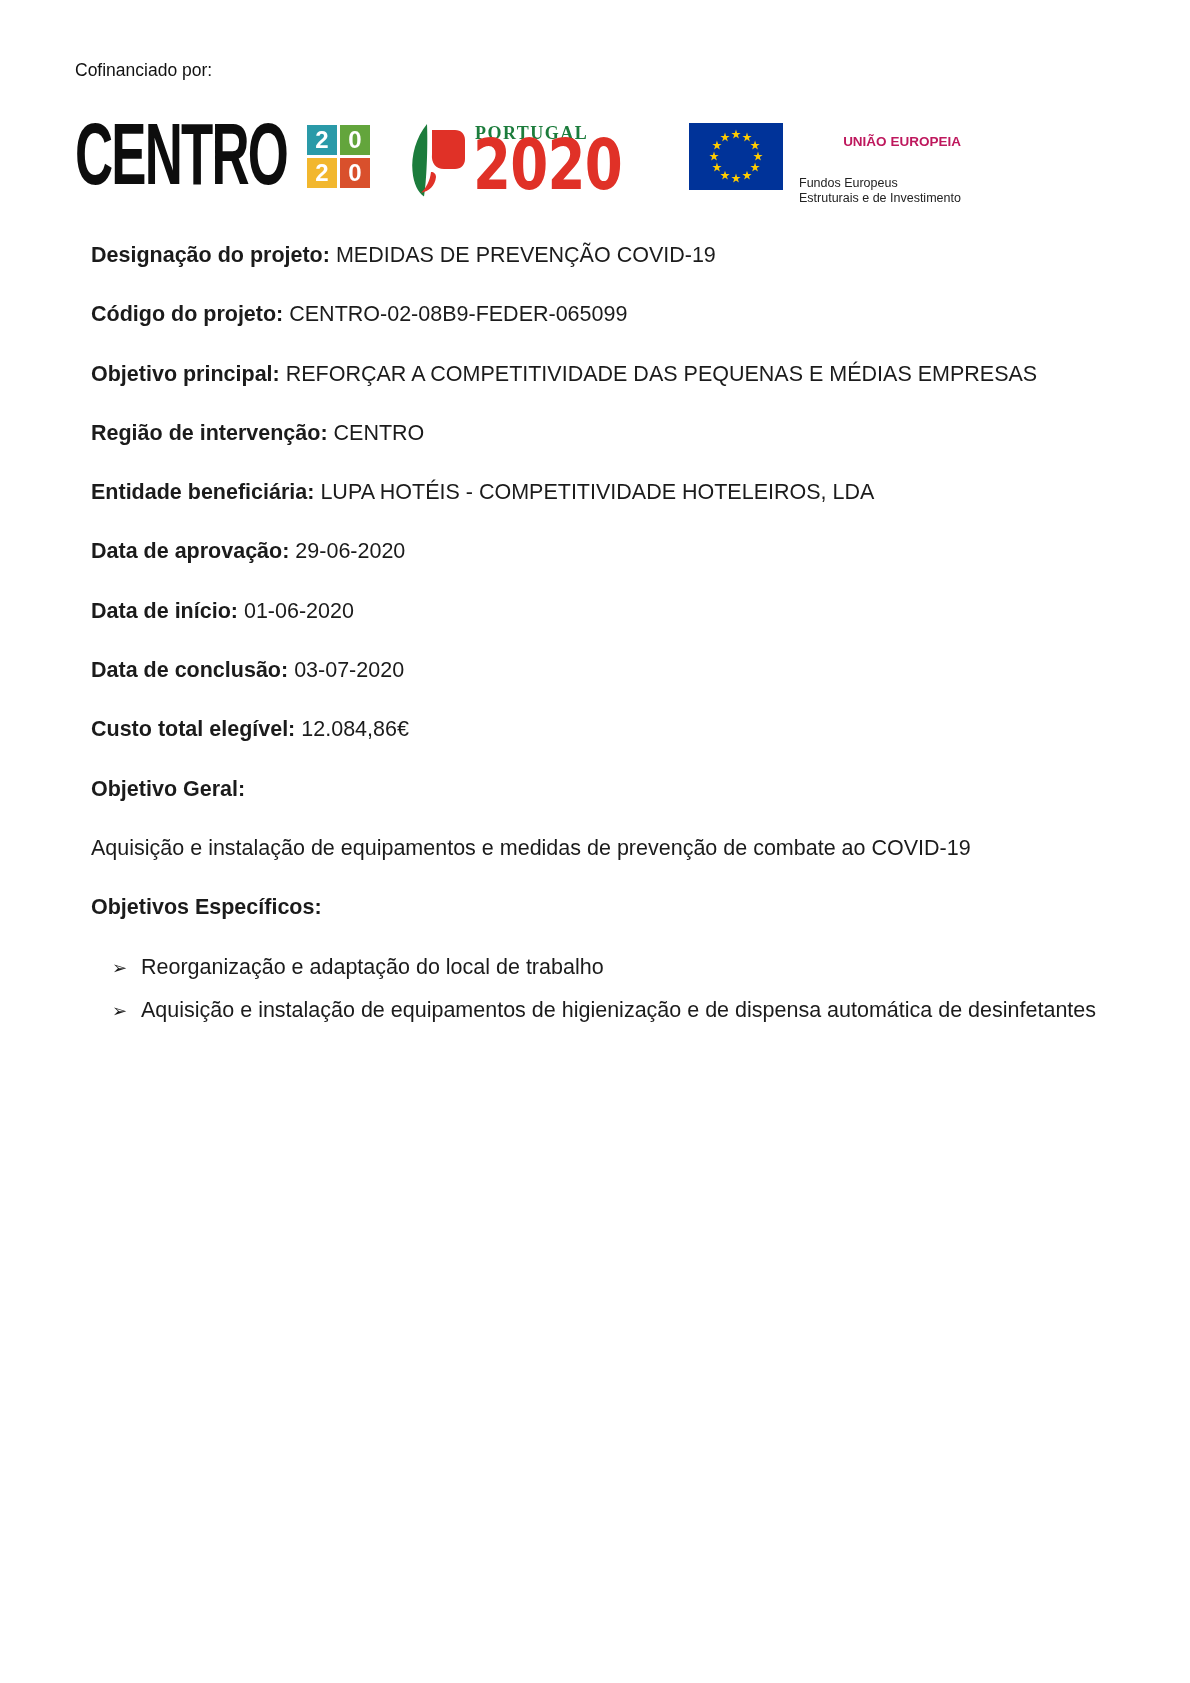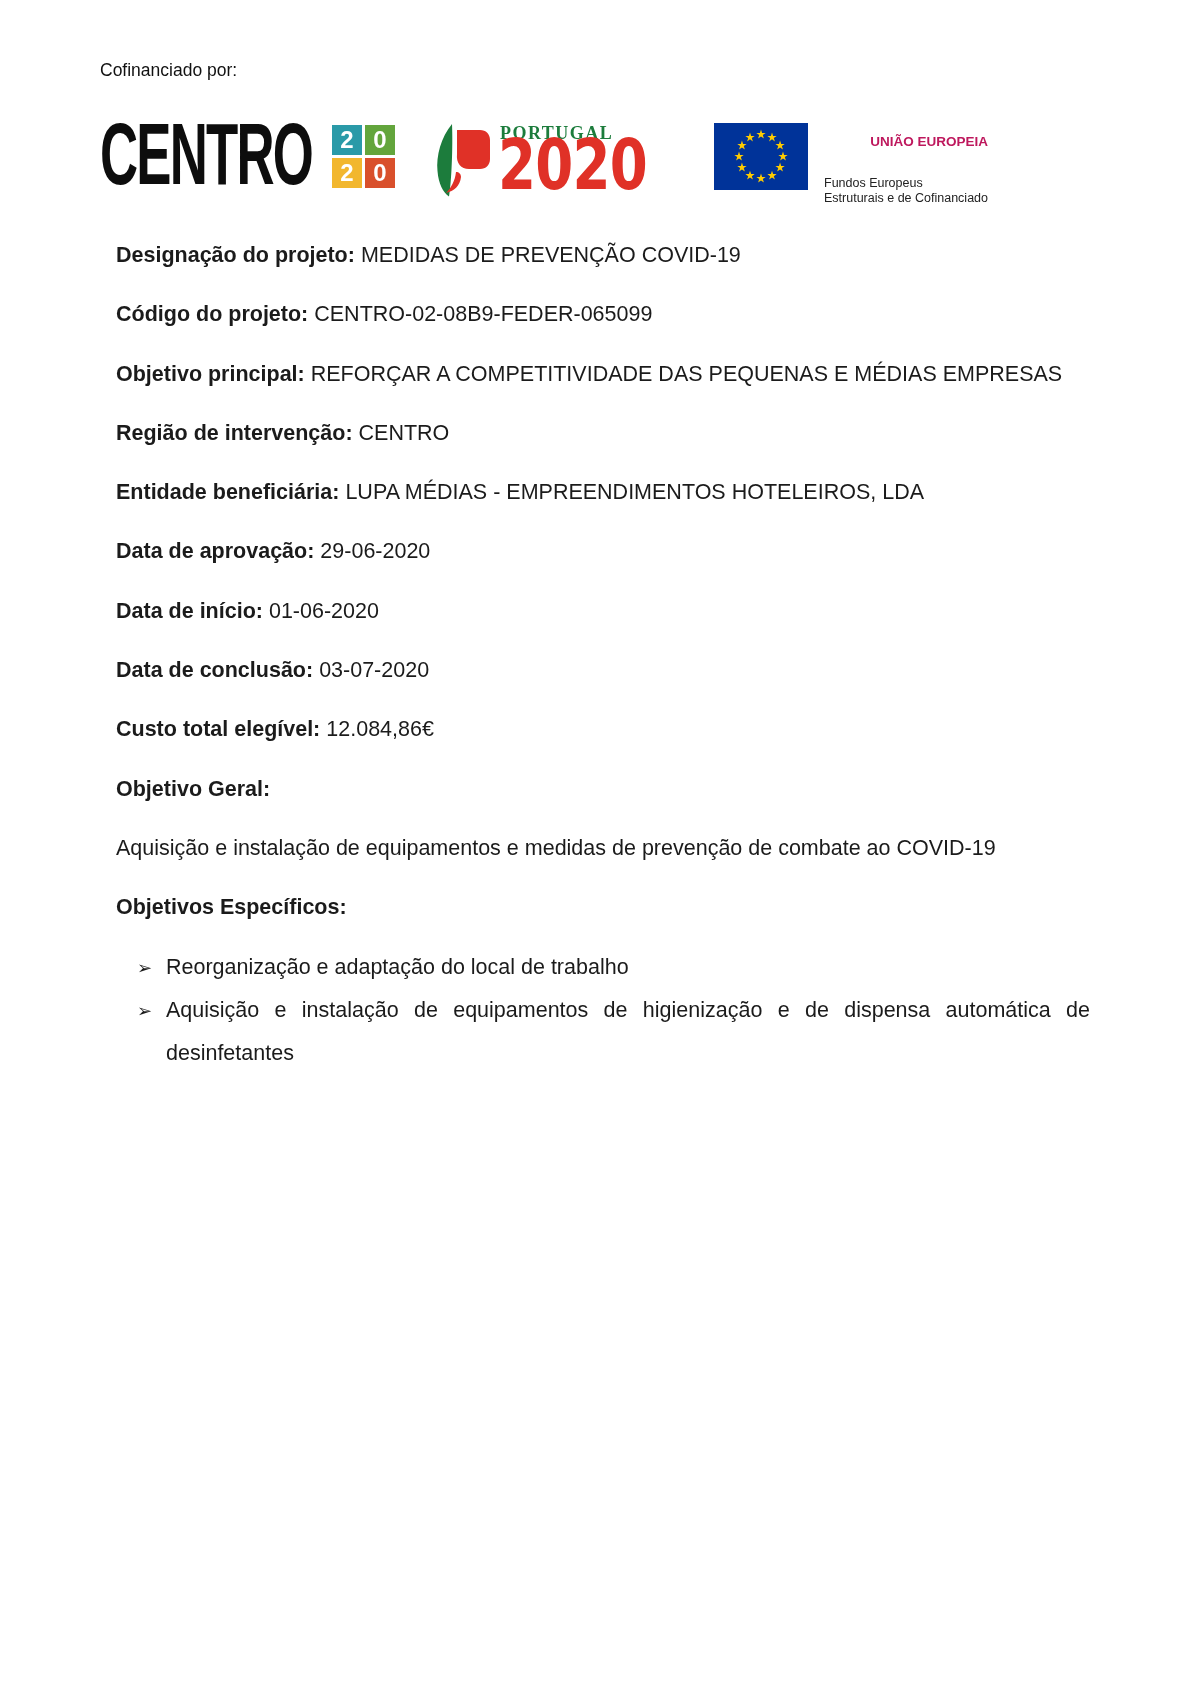--- a/index.html
+++ b/index.html
@@ -4,21 +4,21 @@
 <style>
   html,body { margin:0; padding:0; background:#ffffff; }
   .page {
     position:relative;
     width:1190px; height:1683px;
     background:#ffffff;
     font-family:"Liberation Sans", sans-serif;
     color:#1b1b1b;
     overflow:hidden;
   }
-  .inner { padding:0 100px; }
+  .inner { padding:0 75px; }
 
   .cofinance { padding-top:60px; font-size:17.5px; color:#111; }
 
   
   .logos { margin-top:42px; height:80px; display:flex; align-items:flex-start; }
 
   .centro { display:flex; align-items:flex-start; }
   .centro-word-wrap { width:220px; height:68px; position:relative; overflow:visible; }
   .centro-word {
     position:absolute; left:0; top:-13px;
@@ -128,32 +128,32 @@
             <use href="#st" transform="translate(36,52.55) scale(0.82)"></use>
             <use href="#st" transform="translate(27.95,44.5) scale(0.82)"></use>
             <use href="#st" transform="translate(25,33.5) scale(0.82)"></use>
             <use href="#st" transform="translate(27.95,22.5) scale(0.82)"></use>
             <use href="#st" transform="translate(36,14.45) scale(0.82)"></use>
           </svg>
         </div>
         <div class="eu-text">
           <div class="eu-title">UNIÃO EUROPEIA</div>
           <div class="eu-sub first">Fundos Europeus</div>
-          <div class="eu-sub">Estruturais e de Cofinanciado</div>
+          <div class="eu-sub">Estruturais e de Investimento</div>
         </div>
       </div>
     </div>
 
     <div class="content">
 
       <p><b>Designação do projeto:</b> <span>MEDIDAS DE PREVENÇÃO COVID-19</span></p>
       <p><b>Código do projeto:</b> <span>CENTRO-02-08B9-FEDER-065099</span></p>
       <p><b>Objetivo principal:</b> <span>REFORÇAR A COMPETITIVIDADE DAS PEQUENAS E MÉDIAS EMPRESAS</span></p>
       <p><b>Região de intervenção:</b> <span>CENTRO</span></p>
-      <p><b>Entidade beneficiária:</b> <span>LUPA MÉDIAS - EMPREENDIMENTOS HOTELEIROS, LDA</span></p>
+      <p><b>Entidade beneficiária:</b> <span>LUPA HOTÉIS - COMPETITIVIDADE HOTELEIROS, LDA</span></p>
 
       <p class="gap"><b>Data de aprovação:</b> <span>29-06-2020</span></p>
       <p><b>Data de início:</b> <span>01-06-2020</span></p>
       <p><b>Data de conclusão:</b> <span>03-07-2020</span></p>
       <p><b>Custo total elegível:</b> <span>12.084,86€</span></p>
 
       <p class="gap"><b>Objetivo Geral:</b></p>
       <p>Aquisição e instalação de equipamentos e medidas de prevenção de combate ao COVID-19</p>
 
       <p class="gap"><b>Objetivos Específicos:</b></p>

